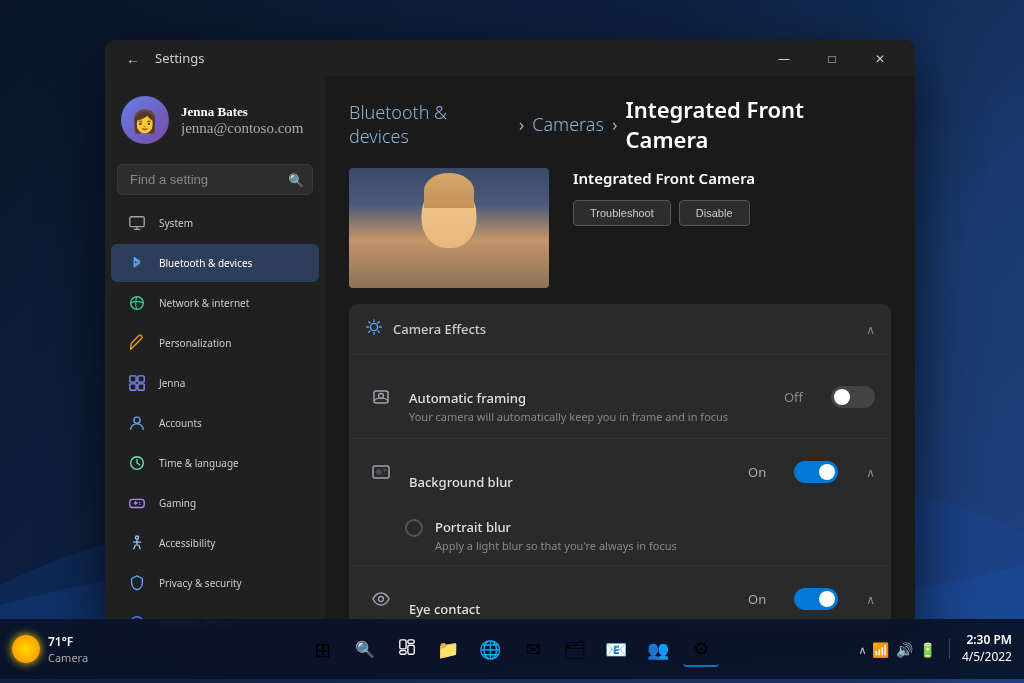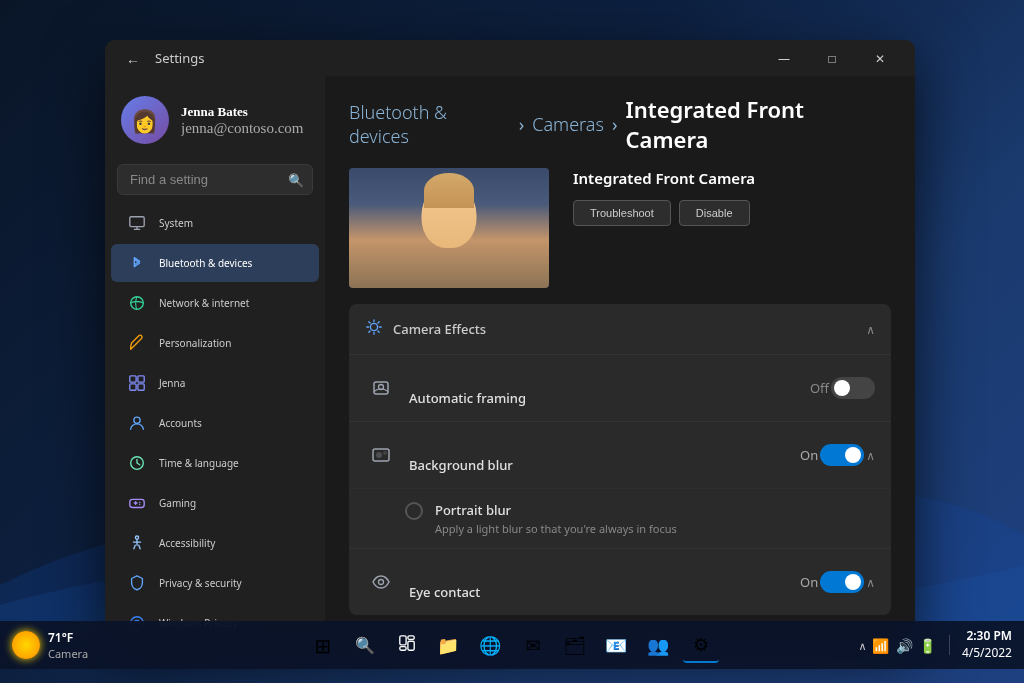--- a/index.html
+++ b/index.html
@@ -8,24 +8,24 @@
       height: 683px;
       background: linear-gradient(135deg, #0a1628 0%, #0d2040 40%, #1a3a6e 70%, #1e4080 100%);
       font-family: 'Segoe UI', system-ui, sans-serif;
       overflow: hidden;
       position: relative;
     }
 
     
     .taskbar {
       position: absolute;
-      bottom: 14px;
+      bottom: 4px;
       left: 0;
       width: 100%;
-      height: 48px;
+      height: 60px;
       background: rgba(10, 18, 40, 0.92);
       backdrop-filter: blur(20px);
       display: flex;
       align-items: center;
       justify-content: space-between;
       padding: 0 12px;
       z-index: 100;
     }
     .taskbar-left {
       display: flex;
@@ -400,21 +400,21 @@
       font-weight: 500;
     }
     .setting-desc {
       color: #888;
       font-size: 11px;
       margin-top: 2px;
     }
     .setting-right {
       display: flex;
       align-items: center;
-      gap: 2px;
+      gap: 28px;
     }
     .toggle-label {
       color: #888;
       font-size: 13px;
     }
     .toggle-on-label {
       color: #aaa;
       font-size: 13px;
     }
 
@@ -714,20 +714,21 @@
           <div class="setting-row-left">
             <div class="setting-icon">
               <svg width="20" height="20" viewBox="0 0 20 20" fill="none">
                   <rect x="3" y="4" width="14" height="12" rx="2" stroke="#9ca3af" stroke-width="1.5"></rect>
                   <circle cx="10" cy="9" r="2.5" stroke="#9ca3af" stroke-width="1.3"></circle>
                   <path d="M3 14c1.5-2 4-3 7-3s5.5 1 7 3" stroke="#9ca3af" stroke-width="1.2"></path>
                 </svg>
             </div>
             <div class="setting-text">
               <div class="setting-title">Automatic framing</div>
+              <div class="setting-desc">Your camera will automatically keep you in frame and in focus</div>
             </div>
           </div>
           <div class="setting-right">
             <span class="toggle-label">Off</span>
             <div class="toggle off">
               <div class="toggle-thumb"></div>
             </div>
           </div>
         </div>
 

